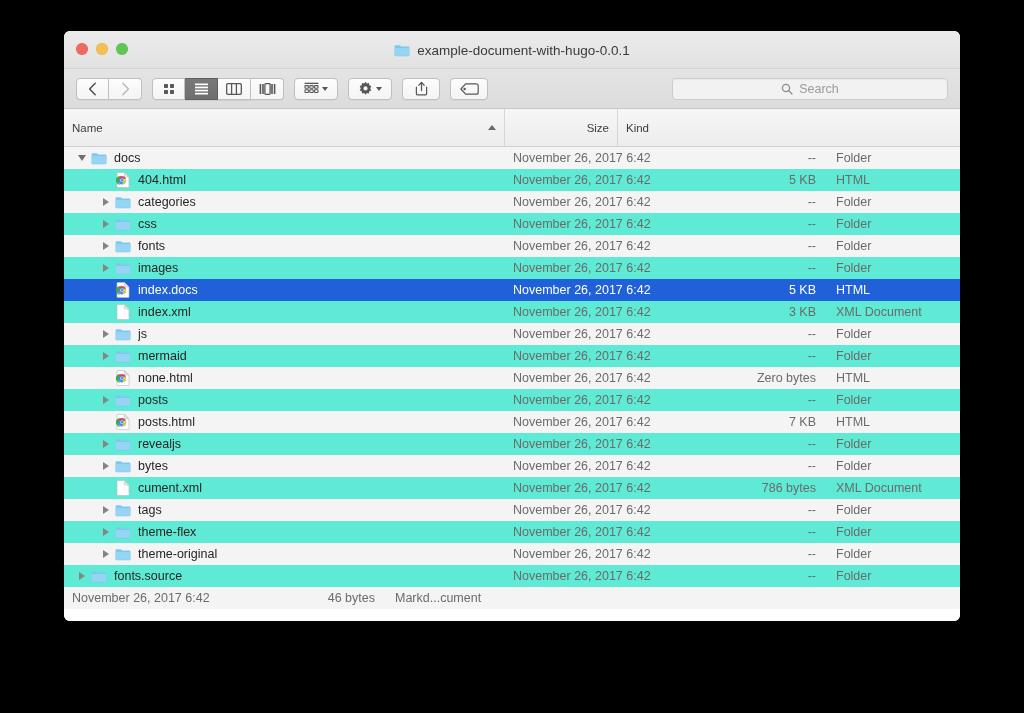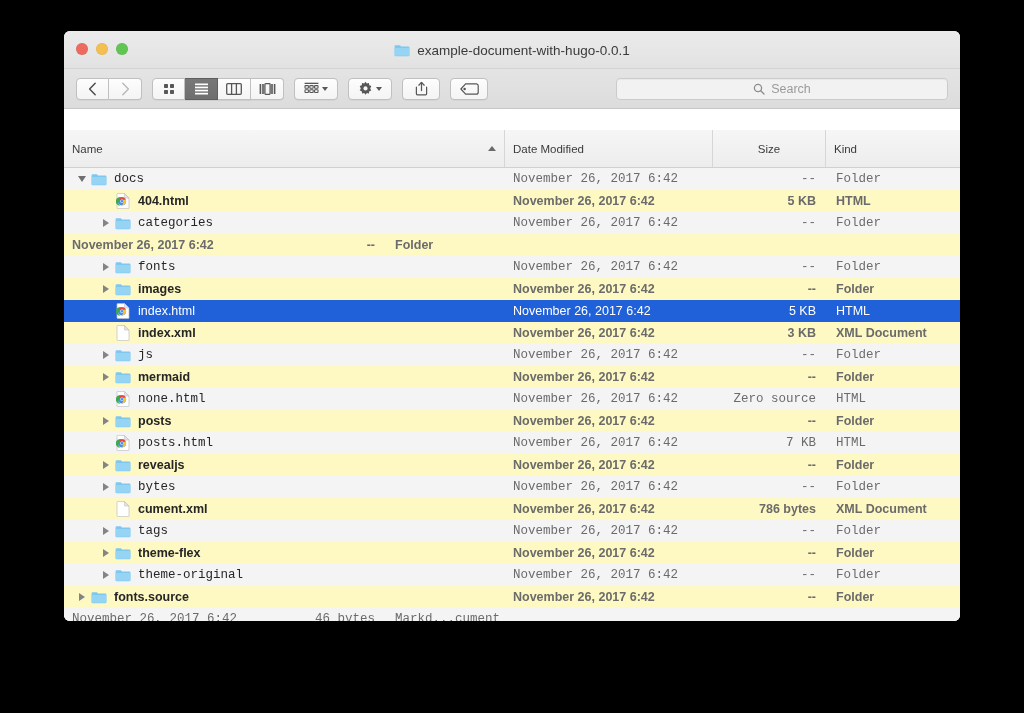--- a/index.html
+++ b/index.html
@@ -111,21 +111,21 @@
 
   .chev {
     width: 0; height: 0;
     border-left: 3.5px solid transparent;
     border-right: 3.5px solid transparent;
     border-top: 4px solid #585858;
   }
 
   .search-field {
     margin-left: auto;
-    width: 332px;
+    width: 276px;
     height: 22px;
     background: #f2f2f2;
     border: 0.5px solid #cbcbcb;
     border-radius: 4px;
     display: flex;
     align-items: center;
     justify-content: center;
     gap: 6px;
     box-shadow: inset 0 1px 1px rgba(0,0,0,0.04);
     text-align: right;
@@ -135,33 +135,32 @@
   
   .col-header {
     height: 38px;
     background: linear-gradient(to bottom, #f6f6f6, #ededed);
     border-bottom: 0.5px solid #d0d0d0;
     display: flex;
     font-size: 11.5px;
     color: #3c3c3c;
     flex: none;
     position: relative;
-    margin-top: 21px;
   }
   .col-head {
     display: flex;
     align-items: center;
     height: 100%;
     position: relative;
     border-right: 0.5px solid #d6d6d6;
     padding: 0 8px;
   }
   .col-head.name  { width: 441px; }
   .col-head.date  { width: 208px; }
-  .col-head.size  { width: 113px; justify-content: center; }
+  .col-head.size  { width: 113px; justify-content: flex-end; }
   .col-head.kind  { flex: 1; border-right: none; }
   .sort-caret {
     position: absolute;
     right: 8px;
     width: 0; height: 0;
     border-left: 4px solid transparent;
     border-right: 4px solid transparent;
     border-bottom: 5px solid #6a6a6a;
   }
 
@@ -171,22 +170,22 @@
     background: #ffffff;
     overflow: hidden;
   }
   .row {
     height: 22px;
     display: flex;
     align-items: center;
     font-size: 12.5px;
     color: #262626;
   }
-  .row.odd  { background: #f4f4f4; font-family: Liberation Mono, monospace; }
-  .row.even { background: #fef9c3; font-weight: bold; }
+  .row.odd  { background: #f4f4f4; }
+  .row.even { background: #5eead4; }
   .row.selected { background: #2060d8; color: #ffffff; }
 
   .cell-name {
     width: 441px;
     display: flex;
     align-items: center;
     overflow: hidden;
     white-space: nowrap;
     padding-right: 6px;
   }
@@ -357,23 +356,20 @@
       </svg>
       <span class="search-placeholder">Search</span>
     </div>
   </div>
 
   <div class="col-header">
     <div class="col-head name">
       <span>Name</span>
       <span class="sort-caret"></span>
     </div>
-    <div class="col-head date">
-      <span>Date Modified</span>
-    </div>
     <div class="col-head size">
       <span>Size</span>
     </div>
     <div class="col-head kind">
       <span>Kind</span>
     </div>
   </div>
 
   <div class="file-list" id="file-list">
       <div class="row odd">
@@ -428,20 +424,33 @@
               <path d="M0.6 3.9h14.8v6.9a1 1 0 0 1-1 1H1.6a1 1 0 0 1-1-1z" fill="#96d4f3"></path>
             </svg>
           </span>
           <span class="row-label">categories</span>
         </div>
         <div class="cell-date">November 26, 2017 6:42</div>
         <div class="cell-size">--</div>
         <div class="cell-kind">Folder</div>
       </div>
       <div class="row even">
+        <div class="cell-name">
+          <span class="indent" style="width:34px"></span>
+          <span class="disclosure">
+            <span class="tri"></span>
+          </span>
+          <span class="row-icon">
+            <svg width="16" height="13" viewBox="0 0 16 13">
+              <path d="M0.6 2.2a1 1 0 0 1 1-1h4.2l1.3 1.4h7.3a1 1 0 0 1 1 1v7.6a1 1 0 0 1-1 1H1.6a1 1 0 0 1-1-1z" fill="#7ec7ef"></path>
+              <path d="M0.6 3.9h14.8v6.9a1 1 0 0 1-1 1H1.6a1 1 0 0 1-1-1z" fill="#96d4f3"></path>
+            </svg>
+          </span>
+          <span class="row-label">css</span>
+        </div>
         <div class="cell-date">November 26, 2017 6:42</div>
         <div class="cell-size">--</div>
         <div class="cell-kind">Folder</div>
       </div>
       <div class="row odd">
         <div class="cell-name">
           <span class="indent" style="width:34px"></span>
           <span class="disclosure">
             <span class="tri"></span>
           </span>
@@ -484,21 +493,21 @@
               <path d="M1 1.2a.8.8 0 0 1 .8-.8h6.6L13 5v9.8a.8.8 0 0 1-.8.8H1.8a.8.8 0 0 1-.8-.8z" fill="#ffffff" stroke="#bdbdbd" stroke-width="0.7"></path>
               <path d="M8.4 0.4L13 5H9.2a.8.8 0 0 1-.8-.8z" fill="#e4e4e4" stroke="#bdbdbd" stroke-width="0.6"></path>
               <circle cx="6" cy="8.3" r="4.1" fill="#4a8cf0"></circle>
               <path d="M6 4.2a4.1 4.1 0 0 1 3.55 2.05H6a2.05 2.05 0 0 0-1.78 1.03L2.45 4.2z" fill="#e8453c"></path>
               <path d="M9.55 6.25A4.1 4.1 0 0 1 6 12.4l1.78-3.08A2.05 2.05 0 0 0 7.78 7.3z" fill="#f8c72a"></path>
               <path d="M2.45 4.2l1.77 3.08A2.05 2.05 0 0 0 6 12.4 4.1 4.1 0 0 1 2.45 4.2z" fill="#3fa94e"></path>
               <circle cx="6" cy="8.3" r="1.75" fill="#ffffff"></circle>
               <circle cx="6" cy="8.3" r="1.25" fill="#4a8cf0"></circle>
             </svg>
           </span>
-          <span class="row-label">index.html</span>
+          <span class="row-label">index.docs</span>
         </div>
         <div class="cell-date">November 26, 2017 6:42</div>
         <div class="cell-size">5 KB</div>
         <div class="cell-kind">HTML</div>
       </div>
       <div class="row even">
         <div class="cell-name">
           <span class="indent" style="width:34px"></span>
           <span class="disclosure"></span>
           <span class="row-icon">
@@ -561,21 +570,21 @@
               <path d="M6 4.2a4.1 4.1 0 0 1 3.55 2.05H6a2.05 2.05 0 0 0-1.78 1.03L2.45 4.2z" fill="#e8453c"></path>
               <path d="M9.55 6.25A4.1 4.1 0 0 1 6 12.4l1.78-3.08A2.05 2.05 0 0 0 7.78 7.3z" fill="#f8c72a"></path>
               <path d="M2.45 4.2l1.77 3.08A2.05 2.05 0 0 0 6 12.4 4.1 4.1 0 0 1 2.45 4.2z" fill="#3fa94e"></path>
               <circle cx="6" cy="8.3" r="1.75" fill="#ffffff"></circle>
               <circle cx="6" cy="8.3" r="1.25" fill="#4a8cf0"></circle>
             </svg>
           </span>
           <span class="row-label">none.html</span>
         </div>
         <div class="cell-date">November 26, 2017 6:42</div>
-        <div class="cell-size">Zero source</div>
+        <div class="cell-size">Zero bytes</div>
         <div class="cell-kind">HTML</div>
       </div>
       <div class="row even">
         <div class="cell-name">
           <span class="indent" style="width:34px"></span>
           <span class="disclosure">
             <span class="tri"></span>
           </span>
           <span class="row-icon">
             <svg width="16" height="13" viewBox="0 0 16 13">

